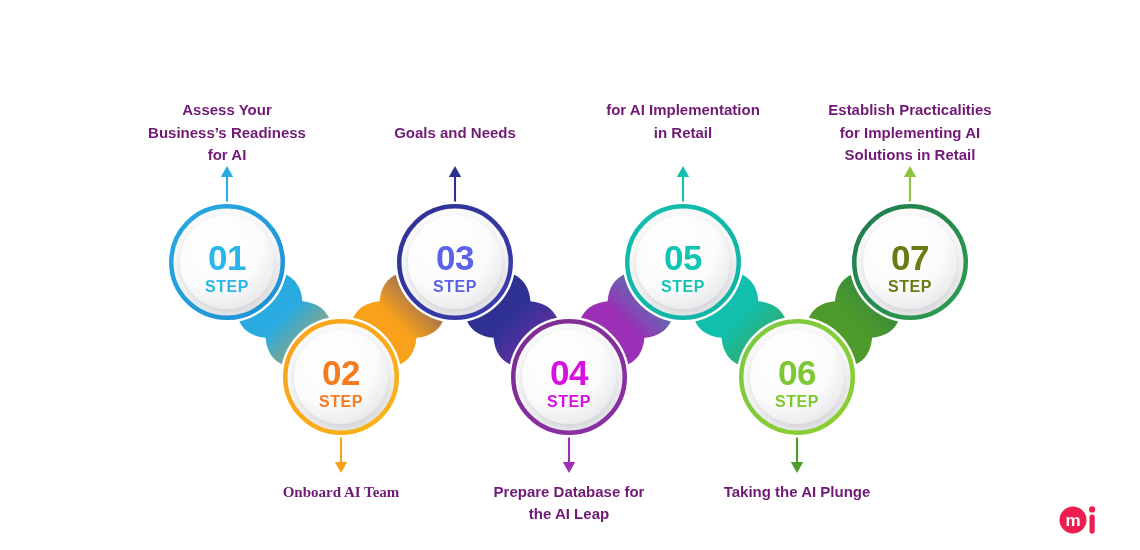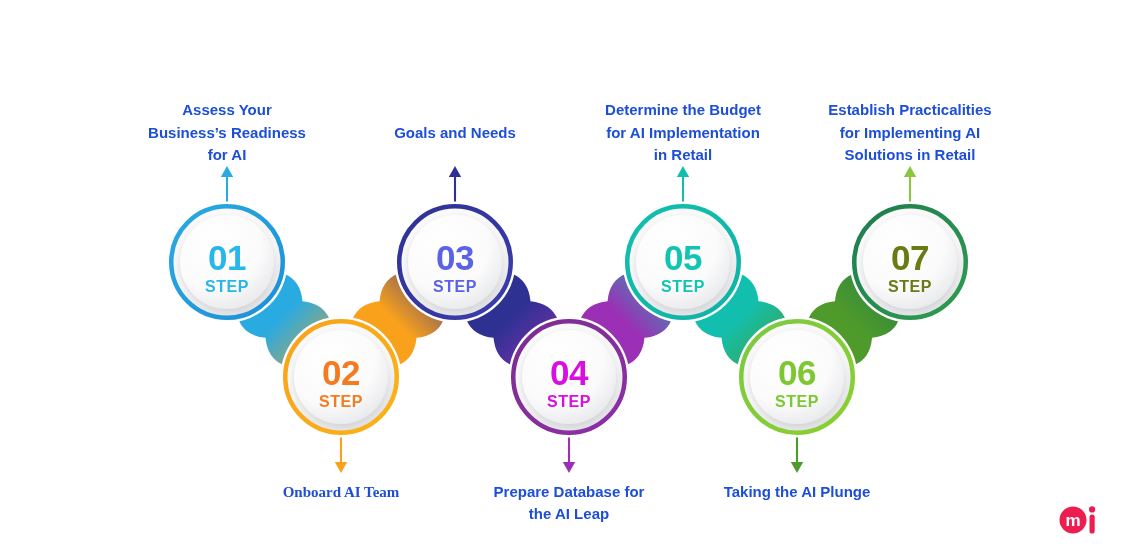--- a/index.html
+++ b/index.html
@@ -47,21 +47,21 @@
     display: block;
   }
 
   
   .caption {
     position: absolute;
     text-align: center;
     font-size: 15px;
     font-weight: bold;
     line-height: 1.48;
-    color: #1d4ed8;
+    color: #701a75;
     font-family: "Liberation Sans", sans-serif;
   }
   .caption.top { }
   .caption.bottom { }
 
   
   .logo {
     position: absolute;
     right: 22px;
     bottom: 14px;
@@ -286,21 +286,20 @@
         <div>Onboard AI Team</div>
       </div>
       <div class="caption top" style="width: 230px; left: 340px; top: 121.6px;">
         <div>Goals and Needs</div>
       </div>
       <div class="caption bottom" style="width: 230px; left: 454px; top: 481px;">
         <div>Prepare Database for</div>
         <div>the AI Leap</div>
       </div>
       <div class="caption top" style="width: 230px; left: 568px; top: 99.4px;">
-        <div>Determine the Budget</div>
         <div>for AI Implementation</div>
         <div>in Retail</div>
       </div>
       <div class="caption bottom" style="width: 230px; left: 682px; top: 481px;">
         <div>Taking the AI Plunge</div>
       </div>
       <div class="caption top" style="width: 230px; left: 795px; top: 99.4px; text-align: center;">
         <div>Establish Practicalities</div>
         <div>for Implementing AI</div>
         <div>Solutions in Retail</div>

